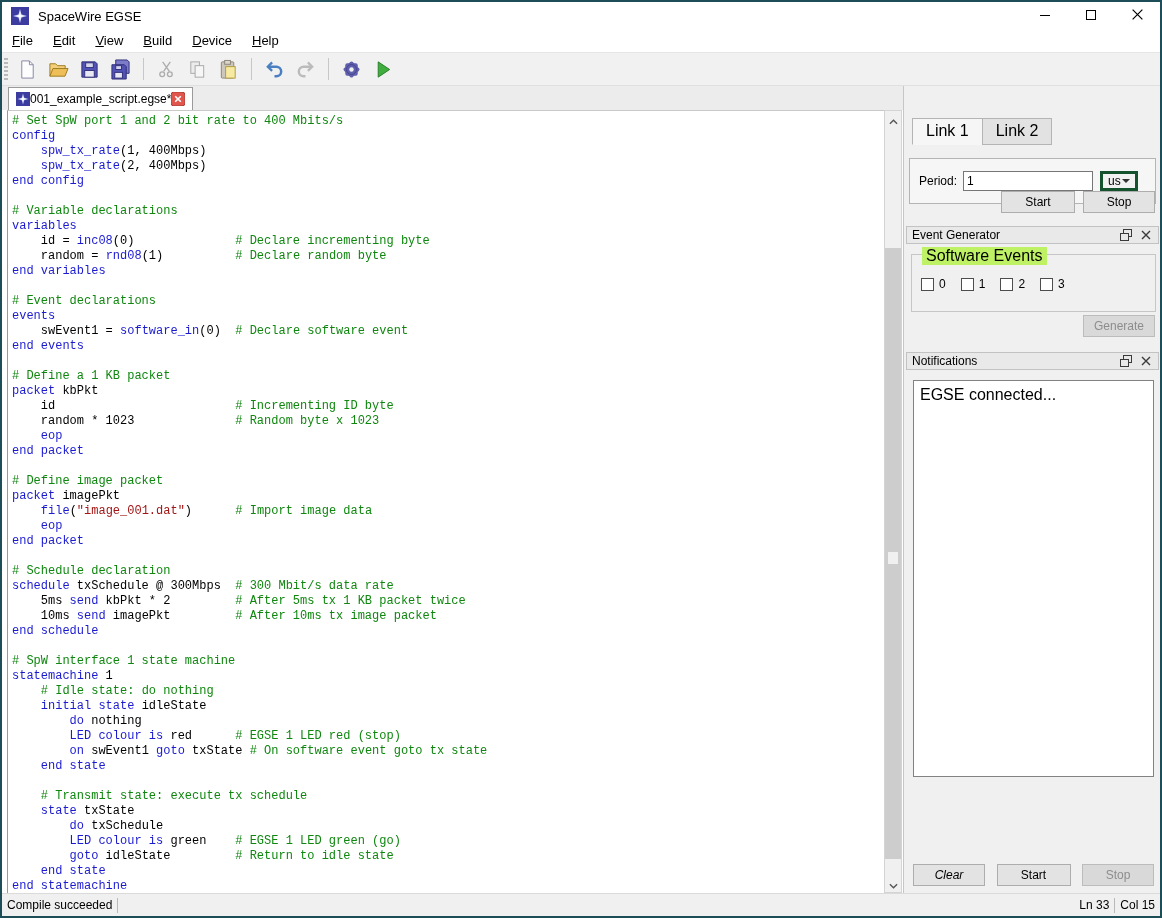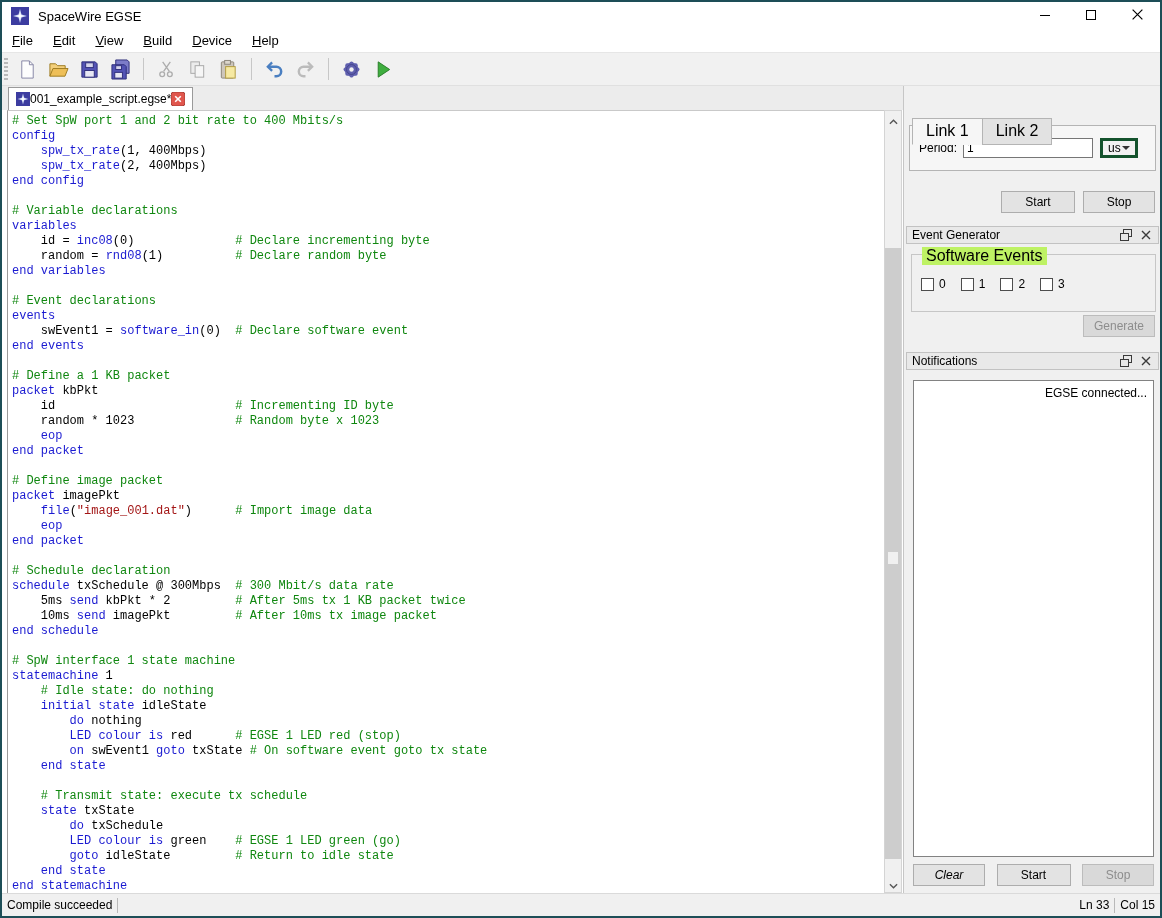--- a/index.html
+++ b/index.html
@@ -50,37 +50,37 @@
   .dock{position:absolute;left:901px;top:84px;width:259px;height:807px;background:#f0f0f0;
     border-left:1px solid #c6c6c6;box-sizing:border-box;}
   .panel{position:absolute;left:2px;right:3px;}
   .panel-title{position:absolute;left:0;right:0;top:0;height:18px;background:#e9e9e9;border:1px solid #c2c2c2;
     display:flex;align-items:center;font-size:12px;padding:0 5px;box-sizing:border-box;}
   .pt-btns{margin-left:auto;display:flex;gap:6px;align-items:center;}
   .pt-btn{width:14px;height:14px;display:flex;}
   .ptabs{position:absolute;left:6px;top:28px;display:flex;z-index:2;}
   .ptab{font-size:16px;padding:3px 13px 4px 13px;border:1px solid #b4b4b4;background:#e2e2e2;margin-right:-1px;}
   .ptab.active{background:#f6f6f6;border-bottom:1px solid #f6f6f6;}
-  .pframe{position:absolute;left:3px;right:3px;top:35px;height:46px;border:1px solid #b4b4b4;background:#f6f6f6;
+  .pframe{position:absolute;left:3px;right:3px;top:68px;height:46px;border:1px solid #b4b4b4;background:#f6f6f6;
     display:flex;align-items:center;box-sizing:border-box;padding-left:9px;font-size:12px;}
   .pframe input{width:122px;height:18px;border:1px solid #767676;font-size:12px;padding:0 3px;margin-left:6px;font-family:"Liberation Sans",sans-serif;}
   .combo{width:38px;height:20px;border:3px solid #14532d;background:#f2f2f2;margin-left:7px;
     display:flex;align-items:center;justify-content:space-between;padding:0 5px;box-sizing:border-box;}
   .combo-arrow{width:0;height:0;border-left:4px solid transparent;border-right:4px solid transparent;border-top:4px solid #333;}
   .btn{height:22px;background:#e3e3e3;border:1px solid #adadad;font-size:12px;font-family:"Liberation Sans",sans-serif;
     display:flex;align-items:center;justify-content:center;box-sizing:border-box;padding:0;}
   .btn:disabled,.btn.disabled{background:#d9d9d9;border-color:#bcbcbc;color:#8d8d8d;}
   .btn-row{position:absolute;right:4px;display:flex;gap:8px;}
   .groupbox{position:absolute;left:5px;right:3px;top:28px;height:58px;border:1px solid #c6c6c6;box-sizing:border-box;}
   .group-legend{position:absolute;left:10px;top:-8px;background:#bef264;padding:0 4px;font-size:16px;}
   .cb-row{position:absolute;left:9px;top:22px;display:flex;gap:15px;font-size:12px;}
   .cb-item{display:flex;align-items:center;gap:5px;}
   .cb-box{width:13px;height:13px;background:#fff;border:1px solid #4d4d4d;box-sizing:border-box;}
-  .notif-list{position:absolute;left:7px;right:5px;top:28px;height:477px;background:#fff;border:1px solid #828282;
-    box-sizing:border-box;font-size:12px;padding:5px 6px;overflow:hidden;text-align:right;}
+  .notif-list{position:absolute;left:7px;right:5px;top:28px;height:397px;background:#fff;border:1px solid #828282;
+    box-sizing:border-box;font-size:16px;padding:5px 6px;overflow:hidden;}
   .p3-btns{position:absolute;left:7px;right:5px;top:512px;display:flex;justify-content:space-between;}
   
   .statusbar{position:absolute;left:0;top:891px;right:0;height:23px;background:#f0f0f0;border-top:1px solid #dadada;
     display:flex;align-items:center;font-size:12px;box-sizing:border-box;}
   .sb-text{padding:0 5px;}
   .sb-sep{width:1px;height:15px;background:#b9b9b9;}
   .sb-right{margin-left:auto;display:flex;align-items:center;}
 </style>
 </head>
 <body>

